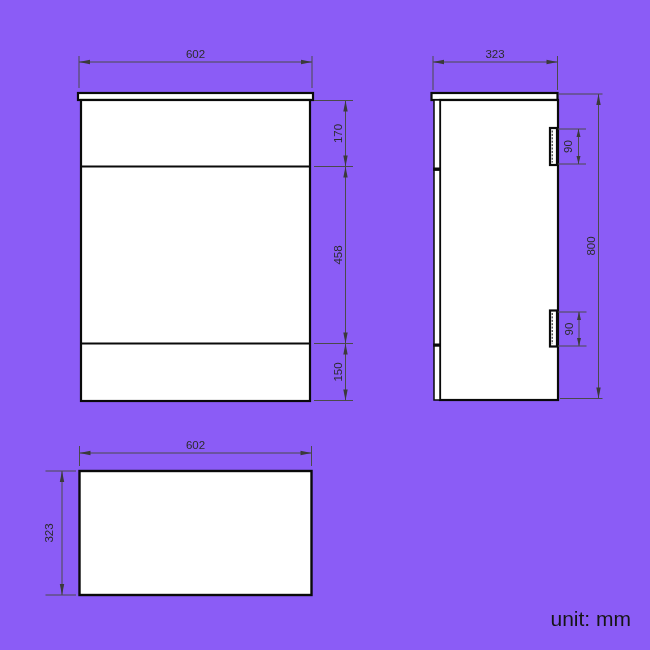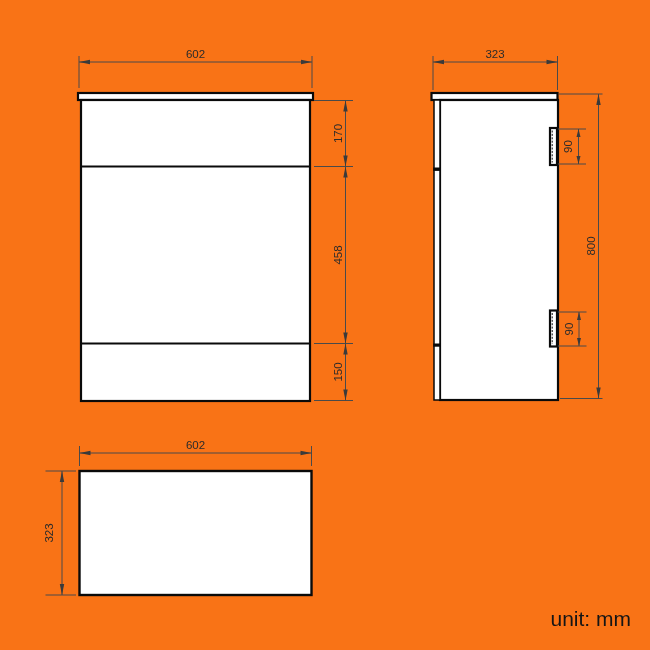--- a/index.html
+++ b/index.html
@@ -1,16 +1,16 @@
 <!DOCTYPE html>
 <html><head>
 <meta charset="utf-8">
 <style>
   html,body{margin:0;padding:0;background:#ffffff;}
-  .stage{position:relative;width:650px;height:650px;background:#f97316;overflow:hidden;}
+  .stage{position:relative;width:650px;height:650px;background:#8b5cf6;overflow:hidden;}
   svg{display:block;}
   .obj{stroke:#0a0a0a;fill:#ffffff;}
   .objline{stroke:#0a0a0a;fill:none;}
   .dim{stroke:#4a4a4a;stroke-width:1;fill:none;}
   .arr{fill:#3a3a3a;stroke:none;}
   .dimtxt{font-family:"Liberation Sans",sans-serif;font-size:11.5px;fill:#2b2b2b;}
   .unittxt{font-family:"Liberation Sans",sans-serif;font-size:21px;font-weight:500;fill:#151515;}
 </style>
 </head>
 <body>

